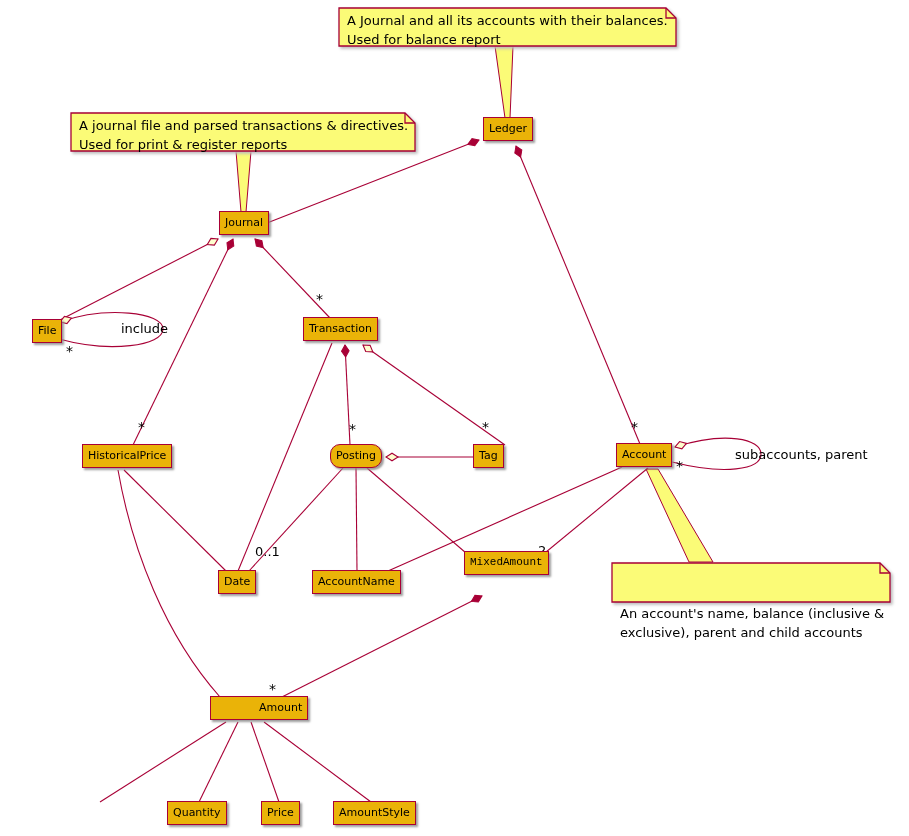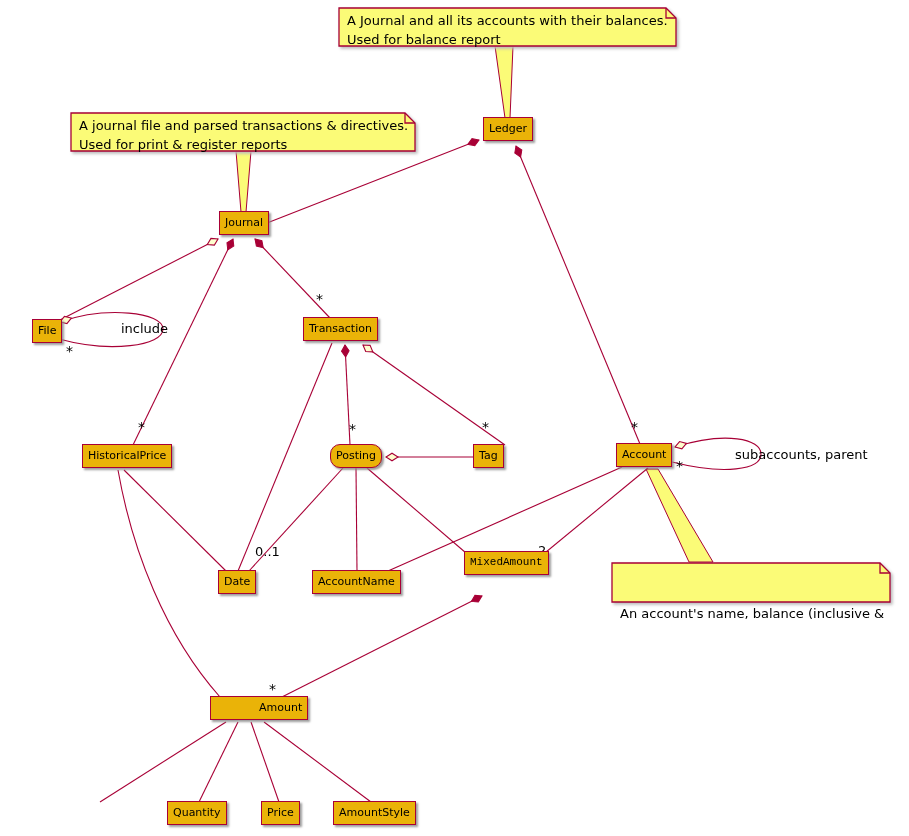--- a/index.html
+++ b/index.html
@@ -85,20 +85,21 @@
   <div class="note-text" style="left:347px;top:11px;">
     <div>A Journal and all its accounts with their balances.</div>
     <div>Used for balance report</div>
   </div>
   <div class="note-text" style="left:79px;top:116px;">
     <div>A journal file and parsed transactions &amp; directives.</div>
     <div>Used for print &amp; register reports</div>
   </div>
   <div class="note-text" style="left:620px;top:566px;margin-top:38px;">
     <div>An account's name, balance (inclusive &amp;</div>
+    <div>exclusive), parent and child accounts</div>
   </div>
 
   <div class="uml-class" style="left:483px;top:117px;">Ledger</div>
   <div class="uml-class" style="left:219px;top:211px;">Journal</div>
   <div class="uml-class" style="left:32px;top:319px;">File</div>
   <div class="uml-class" style="left:303px;top:317px;">Transaction</div>
   <div class="uml-class" style="left:82px;top:444px;">HistoricalPrice</div>
   <div class="uml-class" style="left:330px;top:444px;border-radius:10px;">Posting</div>
   <div class="uml-class" style="left:473px;top:444px;text-align:center;">Tag</div>
   <div class="uml-class" style="left:616px;top:443px;">Account</div>

